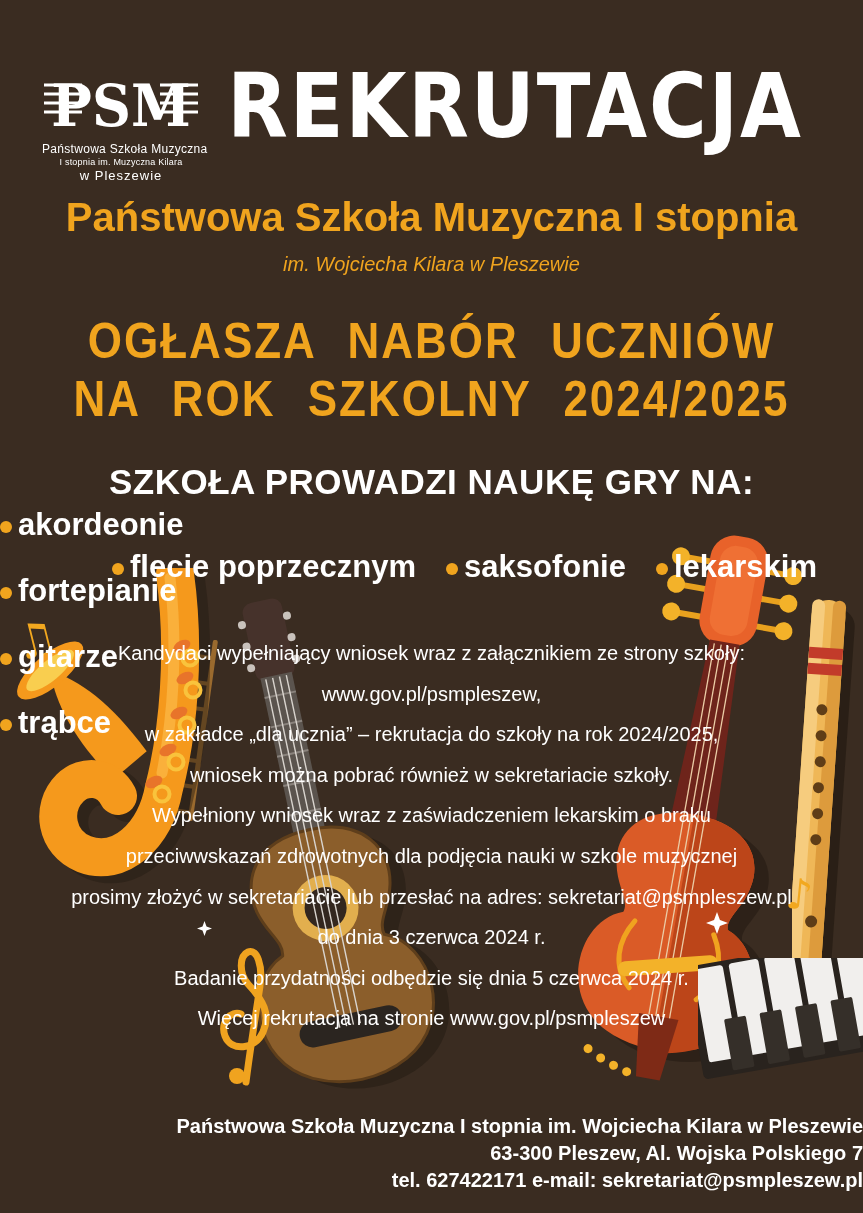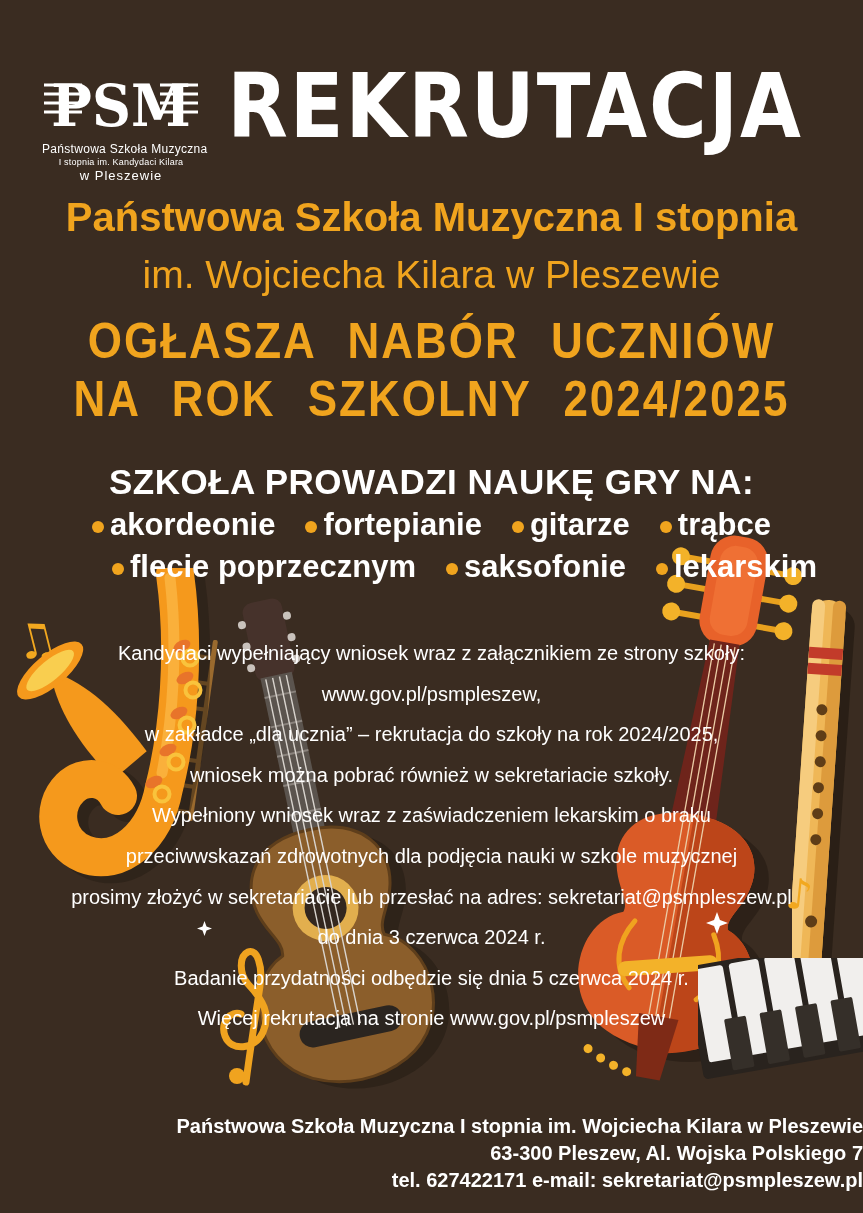--- a/index.html
+++ b/index.html
@@ -19,28 +19,28 @@
   .logo-l2{font-size:9px;letter-spacing:.2px;white-space:nowrap;margin-top:1px;}
   .logo-l3{font-size:13px;letter-spacing:1px;white-space:nowrap;margin-top:1px;}
   .title{
     left:190px;top:30px;width:650px;text-align:center;
     font-family:"DejaVu Sans",sans-serif;font-weight:bold;font-size:82px;
     letter-spacing:2px;transform:scale(.96,1.08);transform-origin:center top;
     white-space:nowrap;
   }
   .yellow{color:#F0A41E;}
   .school-name{top:170px;font-size:40px;font-weight:bold;}
-  .school-patron{top:228px;font-size:39px;}
+  .school-patron{top:228px;font-size:20px;font-style:italic;}
   .announce{font-weight:bold;font-size:44px;letter-spacing:2px;word-spacing:18px;
     transform:scale(1,1.12);transform-origin:center top;white-space:nowrap;}
   .announce1{top:288px;}
   .announce2{top:346px;}
   .teach-heading{top:437px;font-size:35px;font-weight:bold;letter-spacing:.5px;}
   .bullet-row{display:flex;justify-content:center;gap:30px;font-size:31px;font-weight:bold;}
-  .bullet-row1{top:482px;}
+  .bullet-row1{top:482px;flex-direction:column;}
   .bullet-row2{top:524px;padding-left:33px;}
   .bullet-item{display:flex;align-items:center;white-space:nowrap;}
   .dot{width:12px;height:12px;border-radius:50%;background:#F0A41E;margin-right:6px;margin-top:4px;flex:0 0 auto;}
 
   
   .body-block{top:608px;}
   .body-line{height:40.6px;line-height:40.6px;font-size:20px;}
 
   
   .footer{top:1088px;font-weight:bold;font-size:20px;line-height:27px;text-align:right;}
@@ -239,21 +239,21 @@
           <line x1="2" y1="40" x2="40" y2="40"></line>
             <line x1="2" y1="49" x2="40" y2="49"></line>
           <line x1="118" y1="22" x2="156" y2="22"></line>
             <line x1="118" y1="31" x2="156" y2="31"></line>
           <line x1="118" y1="40" x2="156" y2="40"></line>
             <line x1="118" y1="49" x2="156" y2="49"></line>
         </g>
         <text x="79" y="58" text-anchor="middle" font-family="DejaVu Serif, serif" font-size="54" font-weight="bold" fill="#FFFFFF" transform="scale(1,1.08)">PSM</text>
       </svg>
       <div class="logo-l1">Państwowa Szkoła Muzyczna</div>
-      <div class="logo-l2">I stopnia im. Kandydaci Kilara</div>
+      <div class="logo-l2">I stopnia im. Muzyczna Kilara</div>
       <div class="logo-l3">w Pleszewie</div>
     </div>
 
     <div class="abs title">REKRUTACJA</div>
 
     <div class="abs ctr yellow school-name" style="font-weight:bold;">Państwowa Szkoła Muzyczna I stopnia</div>
     <div class="abs ctr yellow school-patron">im. Wojciecha Kilara w Pleszewie</div>
 
     <div class="abs ctr yellow announce announce1">OGŁASZA NABÓR UCZNIÓW</div>
     <div class="abs ctr yellow announce announce2">NA ROK SZKOLNY 2024/2025</div>

